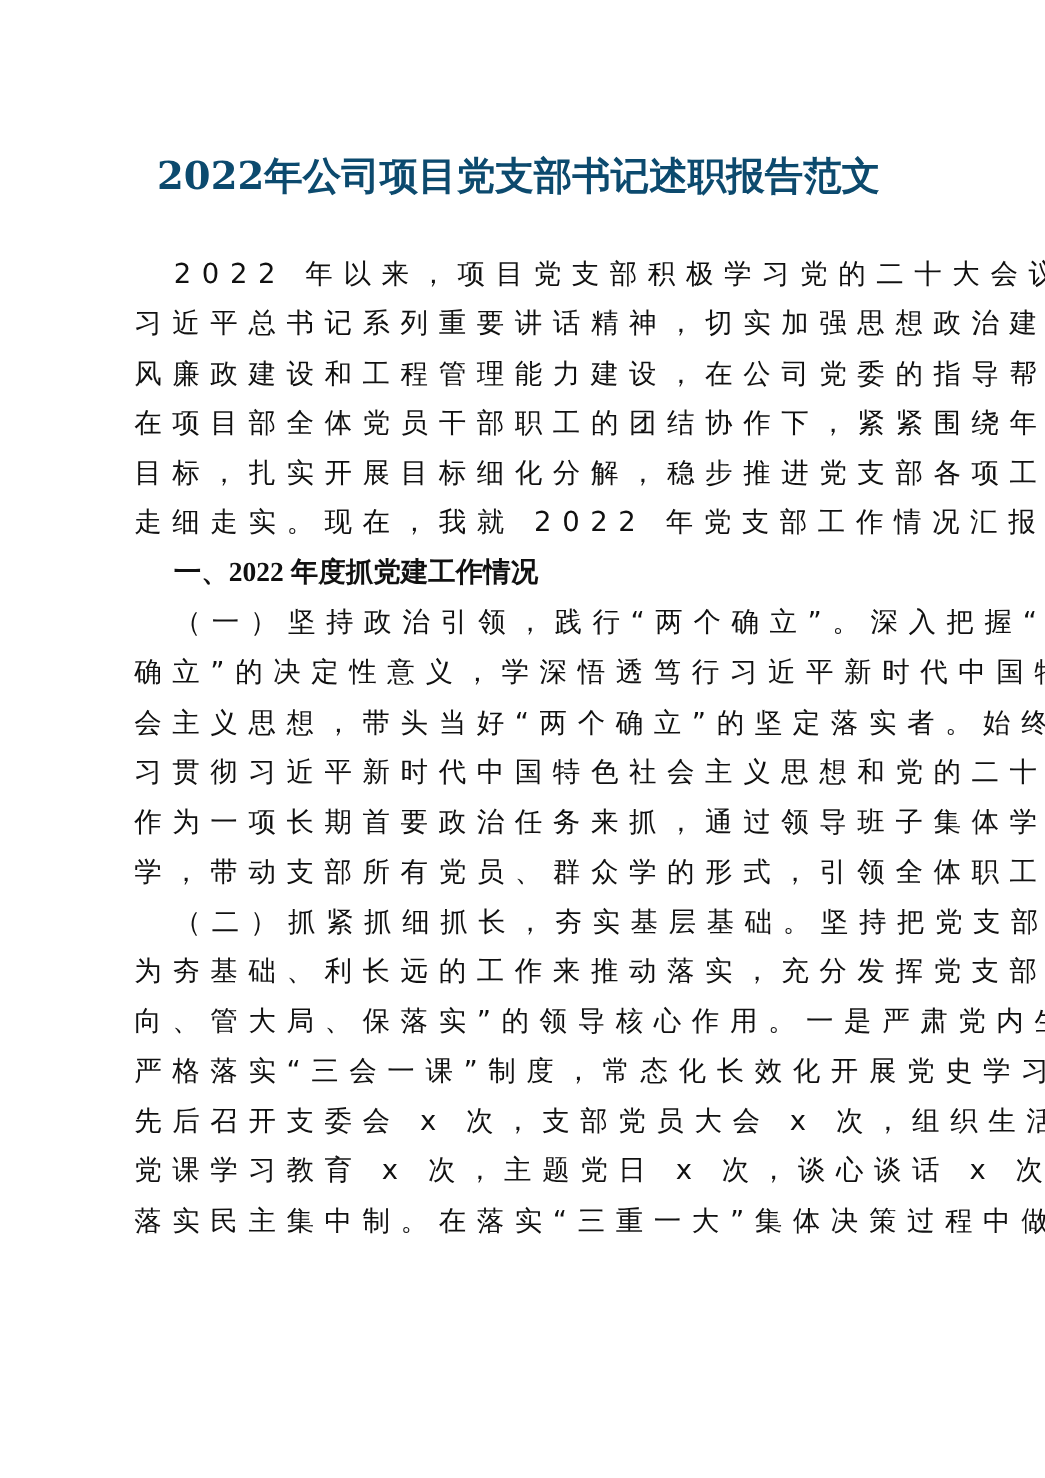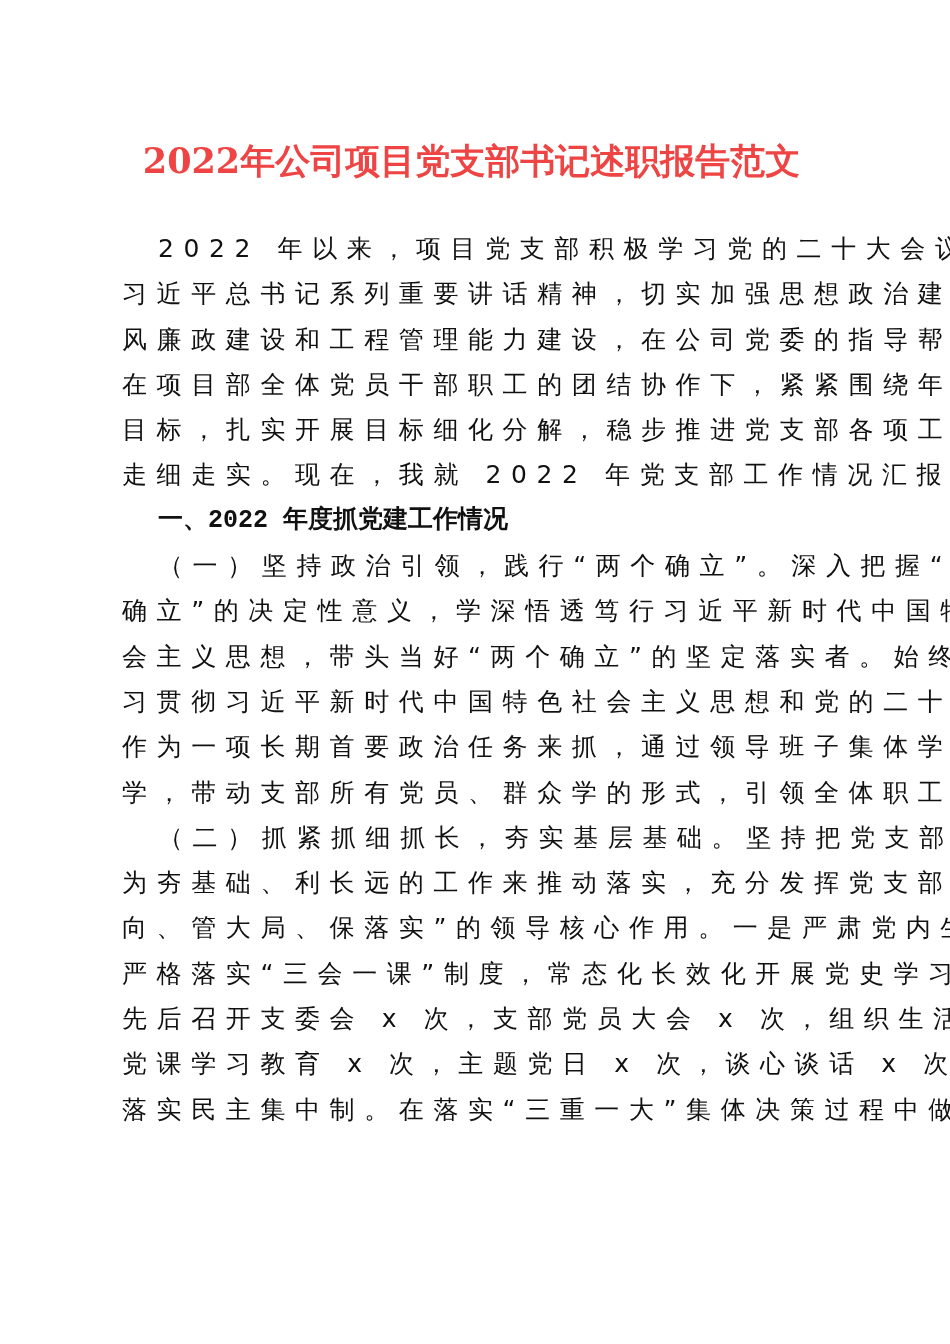--- a/index.html
+++ b/index.html
@@ -2,31 +2,31 @@
 <html><head>
   <meta charset="utf-8">
   <style>
     html, body { margin: 0; padding: 0; background: #ffffff; }
     body { width: 950px; height: 1344px; position: relative; overflow: hidden; }
     .page { position: absolute; left: 0; top: 0; width: 950px; height: 1344px; background: #fff; }
     .title {
       position: absolute; left: 0; width: 943px; top: 138px;
       text-align: center;
       font-family: "DejaVu Serif", "Liberation Serif", serif;
-      font-weight: bold; font-size: 35px; line-height: 46px; color: #ef4444;
+      font-weight: bold; font-size: 35px; line-height: 46px; color: #0c4a6e;
       letter-spacing: 0px;
     }
     .body-text {
       position: absolute; left: 122px; top: 226px; width: 720px;
       font-family: "DejaVu Sans", "Liberation Sans", sans-serif;
       font-size: 25px; color: #111; line-height: 45.3px;
     }
     .line { display: block; white-space: nowrap; height: 45.3px; letter-spacing: 9.6px; }
     .line.indent { padding-left: 36px; }
-    .heading { font-weight: bold; letter-spacing: 0px; font-family: Liberation Mono, monospace; }
+    .heading { font-weight: bold; letter-spacing: 0px; font-family: Liberation Serif, serif; }
   </style>
 </head>
 <body>
 
 <div class="page">
   <div class="title">2022年公司项目党支部书记述职报告范文</div>
 
   <div class="body-text">
     <span class="line indent">2022 年以来，项目党支部积极学习党的二十大会议精神和</span>
     <span class="line">习近平总书记系列重要讲话精神，切实加强思想政治建设、党</span>

